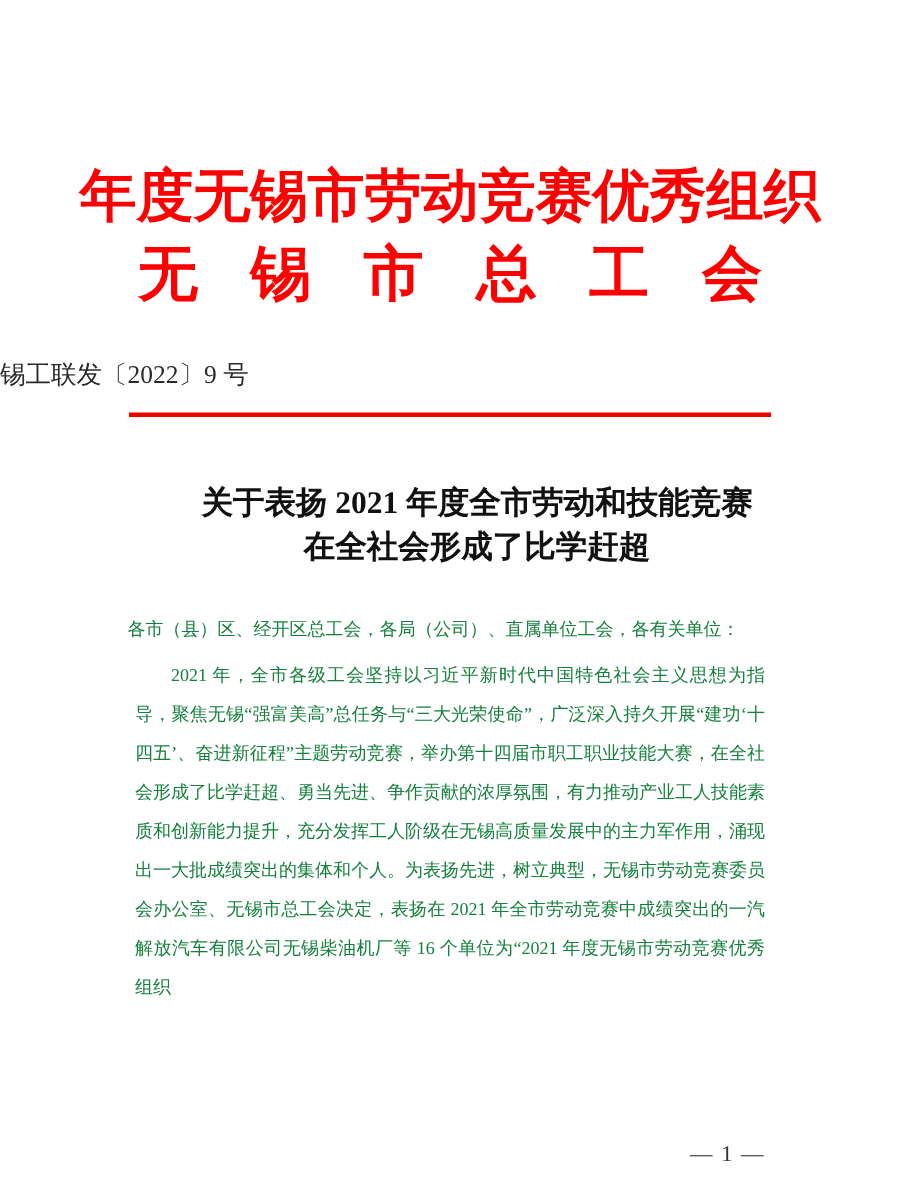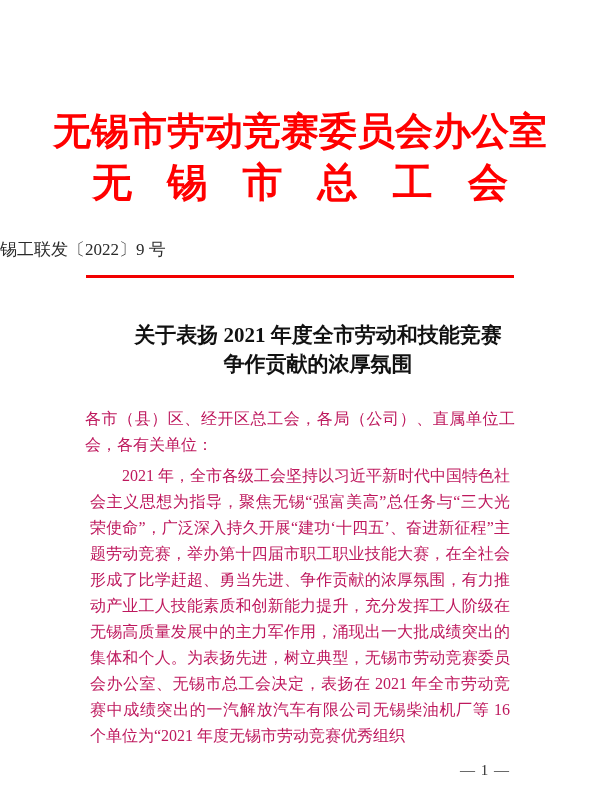--- a/index.html
+++ b/index.html
@@ -66,24 +66,24 @@
     text-align: center;
     font-weight: 700;
     font-size: 21px;
     line-height: 29px;
     color: #111111;
     padding-left: 36px;
   }
   .content {
     width: 430px;
     margin: 27px auto 0;
-    font-size: 16px;
+    font-size: 12px;
     line-height: 26px;
     text-align: justify;
-    color: #be185d;
+    color: #15803d;
   }
   .salutation {
     margin: 0;
   }
   .body-paragraph {
     margin: 5px;
     text-indent: 2em;
   }
   .page-number {
     position: absolute;
@@ -94,29 +94,29 @@
     letter-spacing: 1px;
     color: #333333;
   }
 </style>
 </head>
 <body>
 
 <div class="page">
 
   <div class="letterhead">
-    <div class="org-line1">无锡市劳动竞赛委员会办公室</div>
+    <div class="org-line1">年度无锡市劳动竞赛优秀组织</div>
     <div class="org-line2">无 锡 市 总 工 会</div>
     <div class="doc-number">锡工联发〔2022〕9 号</div>
     <div class="red-divider"></div>
   </div>
 
   <div class="doc-title">
     <div>关于表扬 2021 年度全市劳动和技能竞赛</div>
-    <div>争作贡献的浓厚氛围</div>
+    <div>在全社会形成了比学赶超</div>
   </div>
 
   <div class="content">
     <p class="salutation">各市（县）区、经开区总工会，各局（公司）、直属单位工会，各有关单位：</p>
     <p class="body-paragraph">2021 年，全市各级工会坚持以习近平新时代中国特色社会主义思想为指导，聚焦无锡“强富美高”总任务与“三大光荣使命”，广泛深入持久开展“建功‘十四五’、奋进新征程”主题劳动竞赛，举办第十四届市职工职业技能大赛，在全社会形成了比学赶超、勇当先进、争作贡献的浓厚氛围，有力推动产业工人技能素质和创新能力提升，充分发挥工人阶级在无锡高质量发展中的主力军作用，涌现出一大批成绩突出的集体和个人。为表扬先进，树立典型，无锡市劳动竞赛委员会办公室、无锡市总工会决定，表扬在 2021 年全市劳动竞赛中成绩突出的一汽解放汽车有限公司无锡柴油机厂等 16 个单位为“2021 年度无锡市劳动竞赛优秀组织</p>
   </div>
 
   <div class="page-number">— 1 —</div>
 
 </div>

